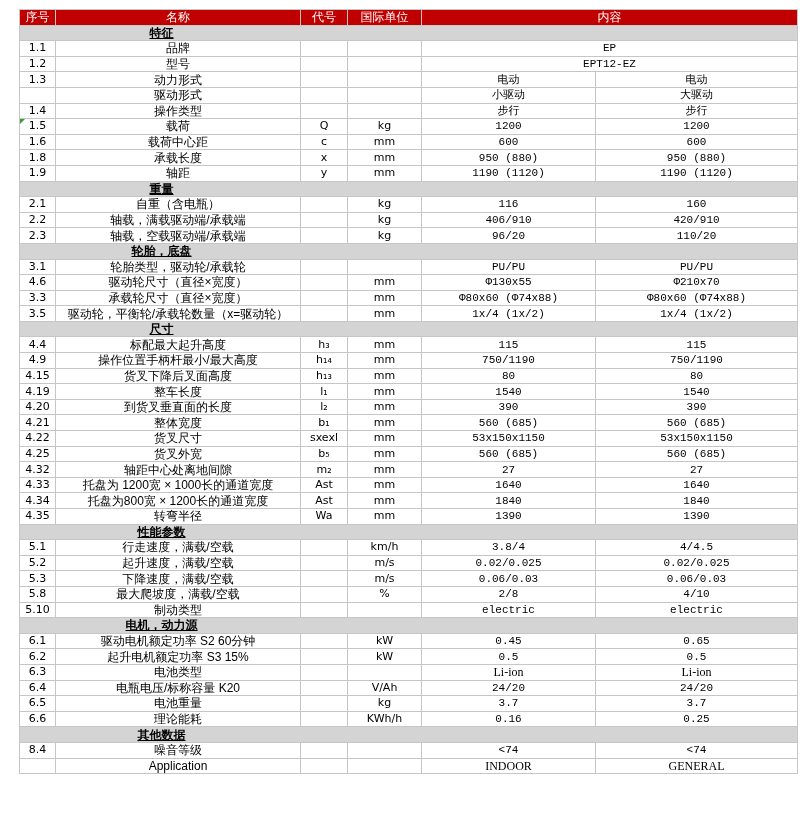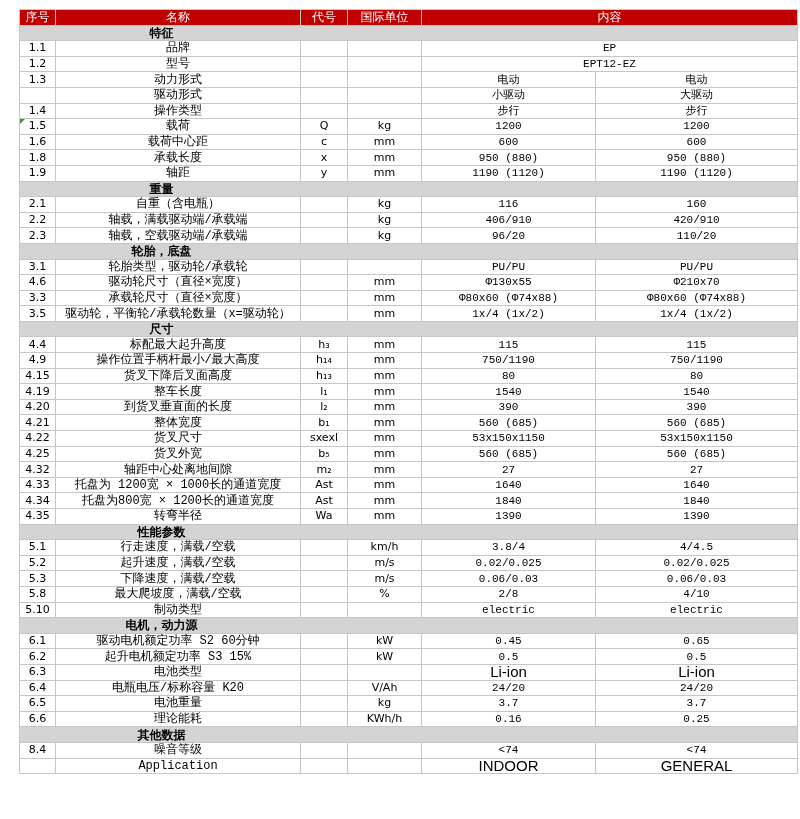--- a/index.html
+++ b/index.html
@@ -13,25 +13,25 @@
   td{
     border:1px solid #c6c6c6;padding:0;margin:0;
     text-align:center;vertical-align:middle;
     overflow:hidden;white-space:nowrap;line-height:14px;
   }
   td.hd{
     background:#c00000;color:#ffffff;font-weight:normal;font-size:12px;
     font-family:"Liberation Sans",sans-serif;
   }
   td.sec{background:#d4d4d4;}
-  .seclabel{width:283px;text-align:center;font-weight:bold;font-size:12px;color:#000;}
+  .seclabel{width:283px;text-align:center;font-weight:bold;font-size:12px;color:#000;text-decoration:underline;}
   td.num{font-size:11px;font-family:"DejaVu Sans","Liberation Sans",sans-serif;}
-  td.cname{font-size:12px;font-family:Liberation Mono, monospace;}
+  td.cname{font-size:12px;font-family:Liberation Sans, sans-serif;}
   td.val{font-size:11px;font-family:"Liberation Mono","DejaVu Sans Mono",monospace;}
-  td.val.sans{font-family:Liberation Sans, sans-serif;font-size:15px;}
+  td.val.sans{font-family:Liberation Serif, serif;font-size:12px;}
   td.note{position:relative;}
   td.note::before{
     content:"";position:absolute;left:0;top:0;width:0;height:0;
     border-top:5px solid #3c9b35;border-right:5px solid transparent;
   }
 </style>
 </head>
 <body>
 
 <div class="wrap">

